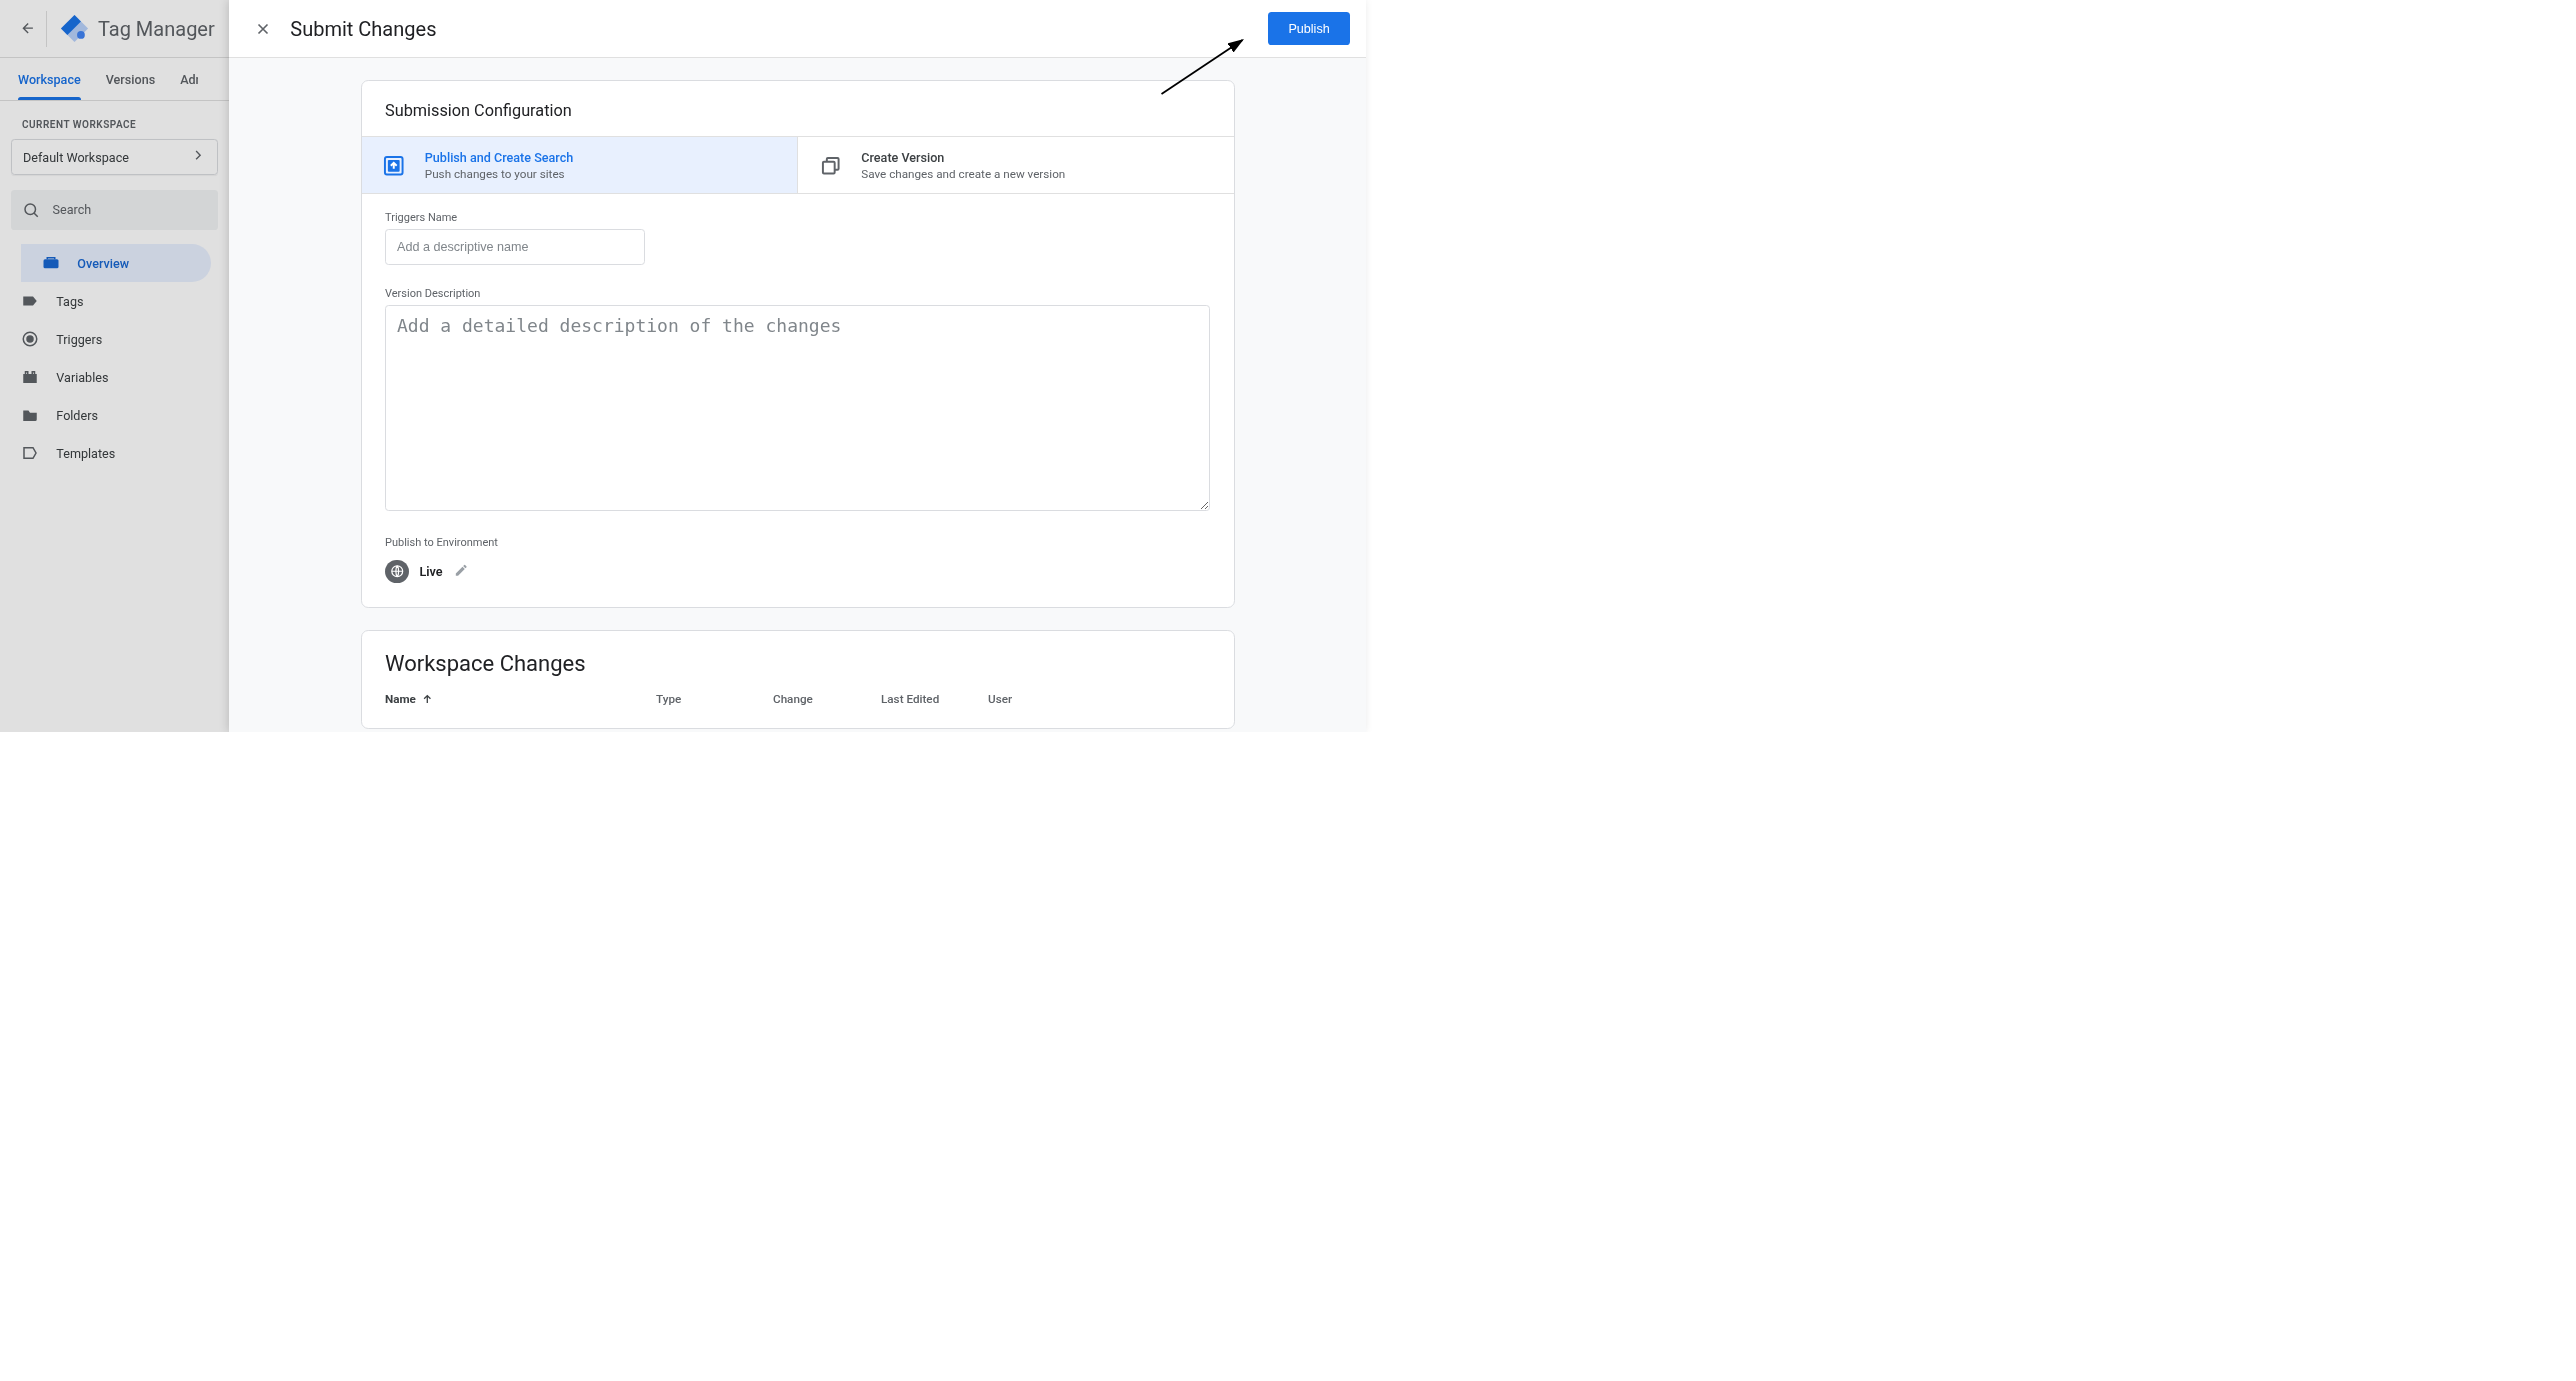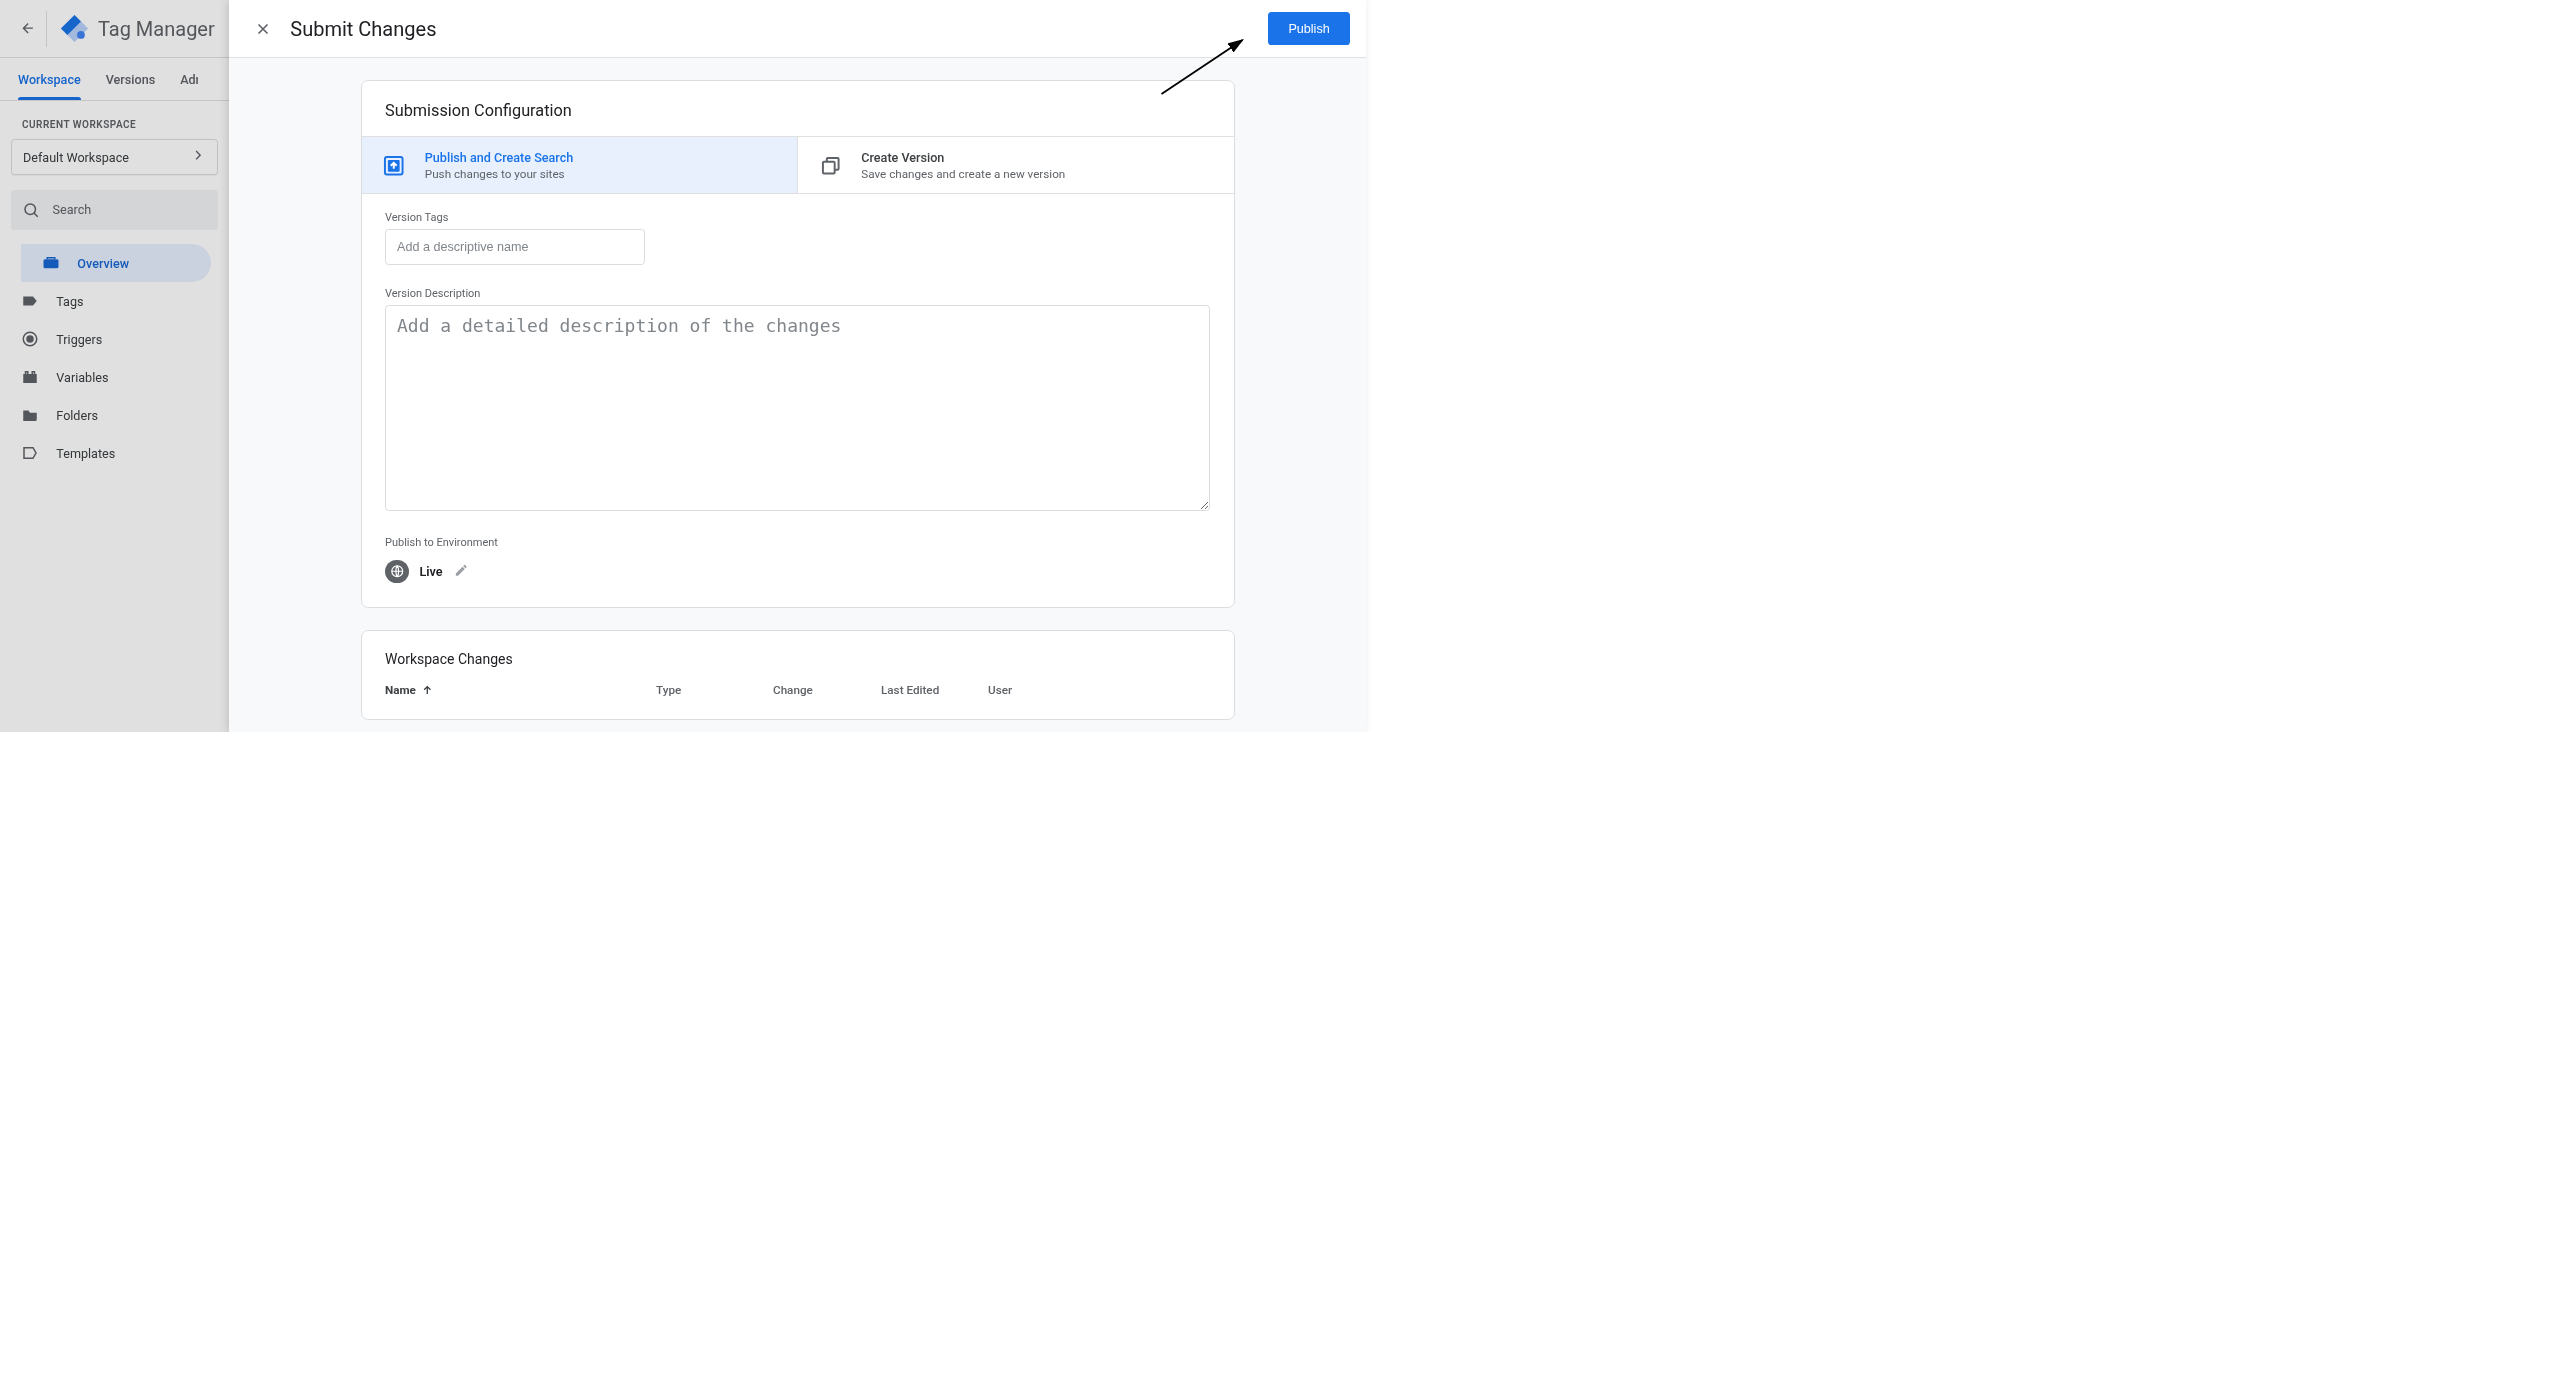--- a/index.html
+++ b/index.html
@@ -71,21 +71,21 @@
 .textarea { width:100%; min-height:206px; border:0.9px solid #dadce0; border-radius:3.6px; padding:9px 11px; font-size:18px; color:#3c4043; resize: both;}
 .textarea::placeholder { color:#80868b; }
 
 .env-row { display:flex; align-items:center; gap: 11px; padding: 5.4px 0 3.6px;}
 .env-badge { width:23.5px; height:23.5px; border-radius:50%; background:#5f6368; display:flex; align-items:center; justify-content:center; color:#fff;}
 .env-name { font-weight:600; font-size:12.6px;}
 .env-edit { color:#9aa0a6; cursor:pointer; }
 
 .form-sec.last { padding-bottom: 20px; }
 
-.changes-header { padding: 20px 23.5px 0; font-size: 14px;}
+.changes-header { padding: 20px 23.5px 0; font-size: 22px;}
 .table-head { display:flex; padding: 16.3px 23.5px 9px; font-size: 11.7px; color:#5f6368; font-weight:500;align-items:flex-end;}
 .th-name { width: 271px; display:flex; align-items:center; gap:5.4px; font-weight:700; color:#3c4043;}
 .th-type { width: 117px; }
 .th-change { width: 108px;}
 .th-last { width: 107px;}
 .th-user { flex:1; }
 
 .arrow-annotation {
   position:absolute; top: 31px; right: 110px; pointer-events:none;
 }
@@ -232,21 +232,21 @@
                 </svg>
             </div>
             <div>
               <div class="opt-title">Create Version</div>
               <div class="opt-sub">Save changes and create a new version</div>
             </div>
           </div>
         </div>
 
         <div class="form-sec">
-          <label class="fld-label">Version Tags</label>
+          <label class="fld-label">Triggers Name</label>
           <input class="text-input" placeholder="Add a descriptive name" style="">
         </div>
 
         <div class="form-sec">
           <label class="fld-label">Version Description</label>
           <textarea class="textarea" placeholder="Add a detailed description of the changes" style=""></textarea>
         </div>
 
         <div class="form-sec last">
           <label class="fld-label">Publish to Environment</label>

